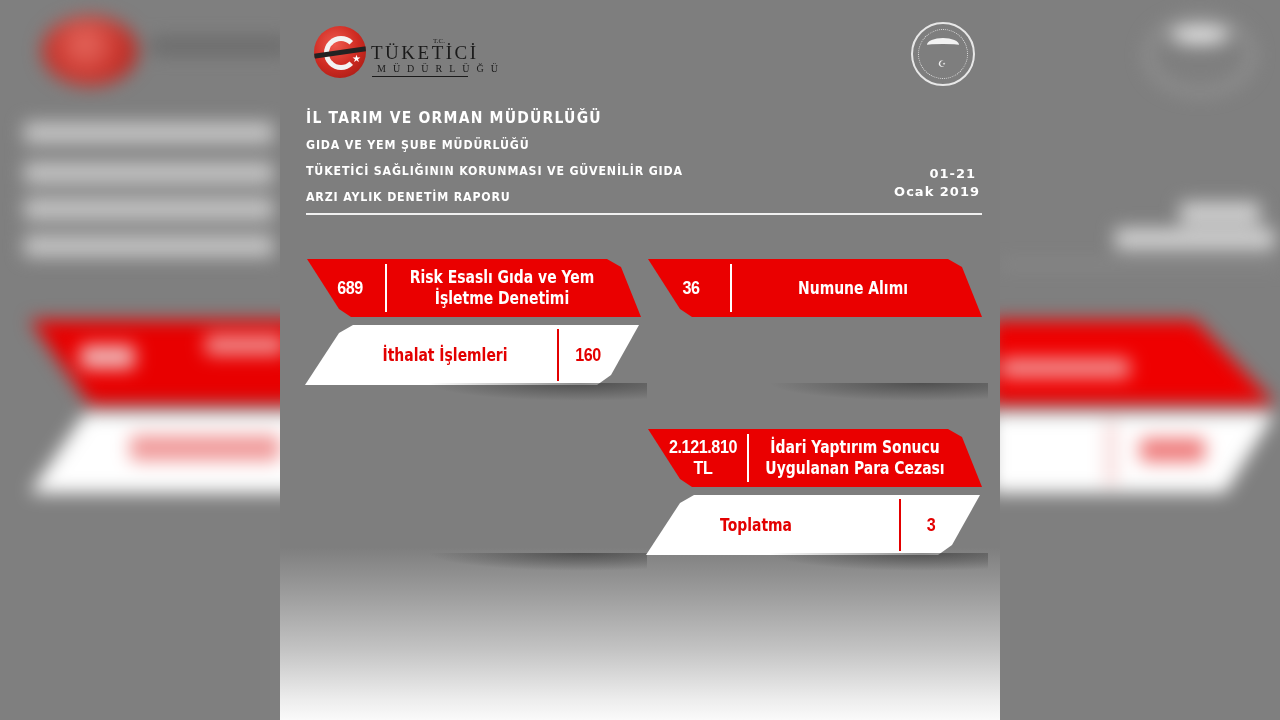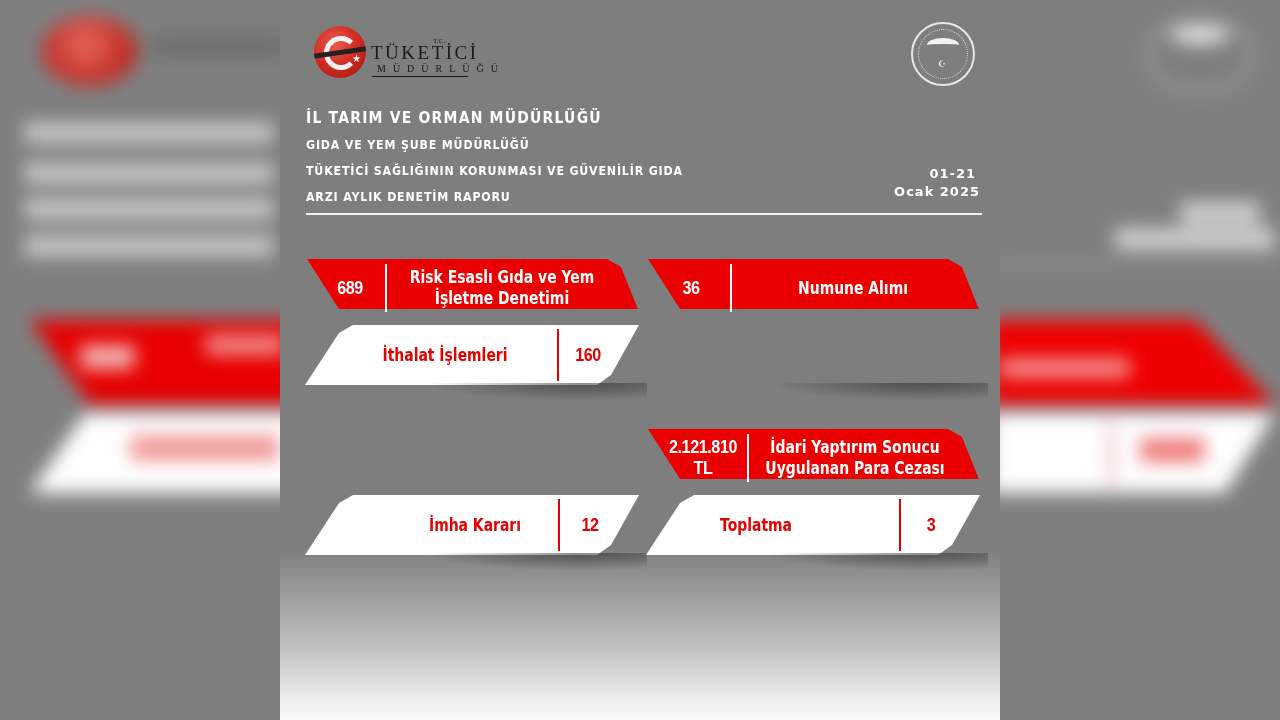--- a/index.html
+++ b/index.html
@@ -90,21 +90,21 @@
     .h4 { top: 190px; font-size: 12px; letter-spacing: 0.9px; transform: scaleX(0.92); }
 
     .date { position: absolute; right: 20px; color: #ffffff; font-family: "DejaVu Sans", sans-serif; font-weight: bold; font-size: 13px; letter-spacing: 1px; text-align: right; white-space: nowrap; }
     .date1 { top: 166px; right: 24px; }
     .date2 { top: 184px; }
     .rule { position: absolute; left: 26px; top: 213px; width: 676px; height: 2px; background: #f0f0f0; }
 
     
     .block { position: absolute; width: 340px; height: 140px; }
     .red-bar {
-      position: absolute; left: 0; top: 0; width: 334px; height: 50px;
+      position: absolute; left: 0; top: 0; width: 334px; height: 58px;
       background: #ea0000;
       clip-path: polygon(0 0, 300px 0, 314px 8px, 334px 58px, 44px 58px, 32px 50px);
       display: flex; align-items: center; color: #fff; font-weight: bold;
     }
     .white-bar {
       position: absolute; left: -2px; top: 66px; width: 334px; height: 60px;
       background: #ffffff;
       clip-path: polygon(48px 0, 334px 0, 306px 50px, 292px 60px, 0 60px, 34px 8px);
       display: flex; align-items: center; color: #e30000; font-weight: bold;
     }
@@ -172,21 +172,21 @@
     <div class="seal-mark"></div>
     <div class="seal-crescent">☪</div>
   </div>
 
   <div class="heading h1">İL TARIM VE ORMAN MÜDÜRLÜĞÜ</div>
   <div class="heading h2">GIDA VE YEM ŞUBE MÜDÜRLÜĞÜ</div>
   <div class="heading h3">TÜKETİCİ SAĞLIĞININ KORUNMASI VE GÜVENİLİR GIDA</div>
   <div class="heading h4">ARZI AYLIK DENETİM RAPORU</div>
 
   <div class="date date1">01-21</div>
-  <div class="date date2">Ocak 2025</div>
+  <div class="date date2">Ocak 2019</div>
   <div class="rule"></div>
 
   <div class="block b1">
     <div class="red-bar">
       <span class="num" style="left:18px;top:19px;width:50px;">689</span>
       <div class="divider" style="left:78px;"></div>
       <span class="lbl" style="left:70px;top:8px;width:250px;">Risk Esaslı Gıda ve Yem</span>
       <span class="lbl" style="left:70px;top:29px;width:250px;">İşletme Denetimi</span>
     </div>
     <div class="white-bar">
@@ -200,25 +200,20 @@
   <div class="block b2">
     <div class="red-bar">
       <span class="num" style="left:18px;top:19px;width:50px;">36</span>
       <div class="divider" style="left:82px;"></div>
       <span class="lbl" style="left:90px;top:19px;width:230px;">Numune Alımı</span>
     </div>
     <div class="shadow"></div>
   </div>
 
   <div class="block b3">
-    <div class="white-bar">
-      <span class="lbl" style="left:90px;top:20px;width:160px;">İmha Kararı</span>
-      <div class="divider" style="left:253px;"></div>
-      <span class="num" style="left:260px;top:20px;width:50px;color:#e30000;">12</span>
-    </div>
     <div class="shadow"></div>
   </div>
 
   <div class="block b4">
     <div class="red-bar">
       <span class="num" style="left:12px;top:8px;width:86px;">2.121.810</span>
       <span class="num" style="left:12px;top:29px;width:86px;">TL</span>
       <div class="divider" style="left:99px;"></div>
       <span class="lbl" style="left:92px;top:8px;width:230px;">İdari Yaptırım Sonucu</span>
       <span class="lbl" style="left:92px;top:29px;width:230px;">Uygulanan Para Cezası</span>

